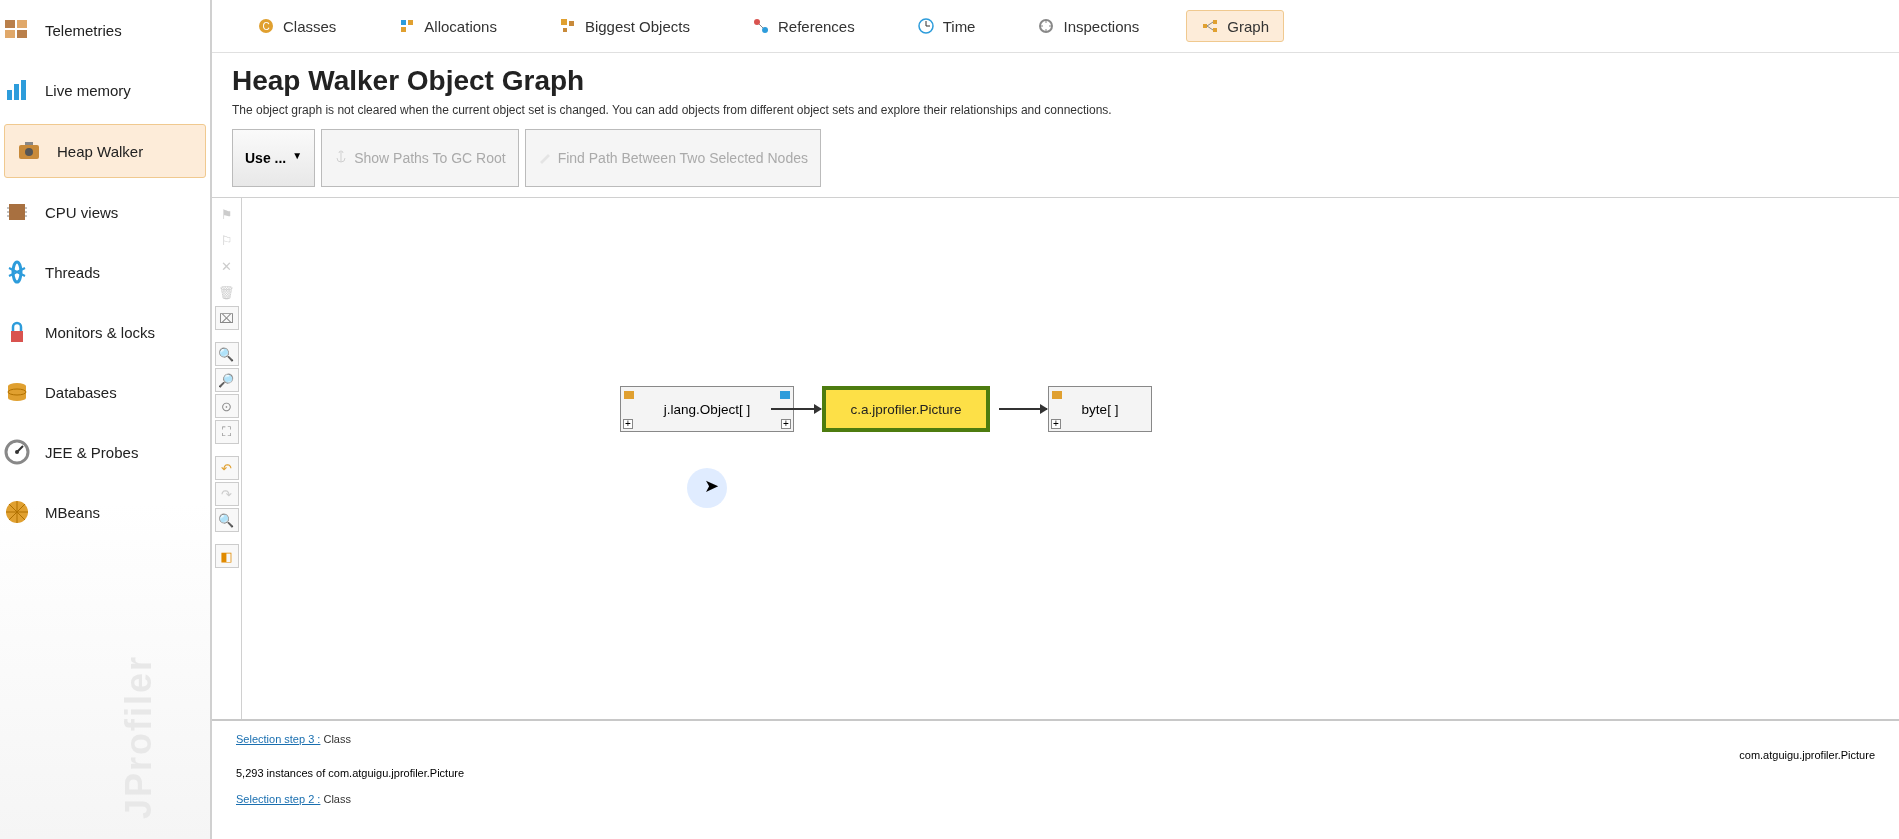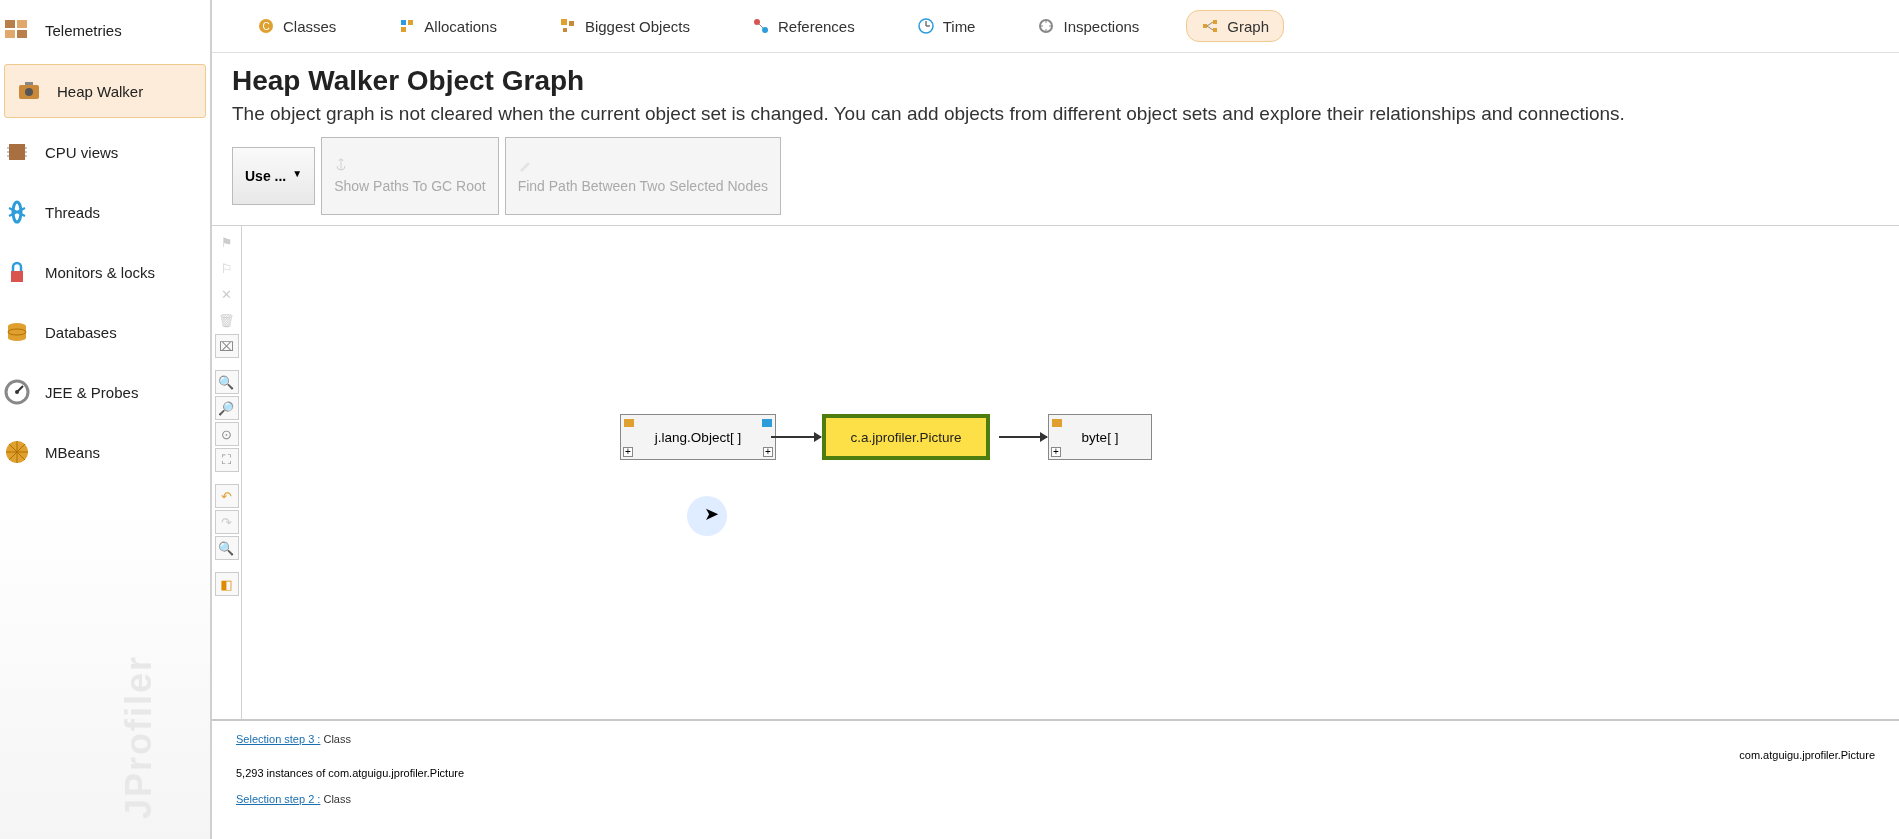--- a/index.html
+++ b/index.html
@@ -8,46 +8,46 @@
 .sidebar { width: 212px; height: 100%; border-right: 2px solid #d0d0d0; background: linear-gradient(to bottom, #fff, #fff 60%, #f5f5f5); position: relative; }
 .side-item { display: flex; align-items: center; padding: 14px 1px; gap: 12px; cursor: pointer; font-size: 15px; color: #222; }
 .side-item.active { background: #fdecd9; border: 1px solid #f0c98f; border-radius: 3px; margin: 4px; padding: 10px 8px; align-items: center; }
 .side-icon { width: 32px; height: 32px; display: flex; align-items: center; justify-content: center; }
 .watermark { position: absolute; bottom: 20px; left: 160px; transform: rotate(-90deg); transform-origin: left bottom; font-size: 36px; font-weight: bold; color: #e8e8e8; letter-spacing: 2px; }
 
 .main { flex: 1; display: flex; flex-direction: column; height: 100%; }
 
 .tabbar { display: flex; align-items: center; padding: 10px 30px; border-bottom: 1px solid #e0e0e0; gap: 32px; }
 .tab { display: flex; align-items: center; gap: 8px; padding: 6px 14px; font-size: 15px; color: #333; cursor: pointer; border: 1px solid transparent; }
-.tab.active { background: #fdecd9; border: 1px solid #f0c98f; border-radius: 13px; }
+.tab.active { background: #fdecd9; border: 1px solid #f0c98f; border-radius: 3px; }
 .tab-icon { width: 18px; height: 18px; display: flex; align-items: center; justify-content: center; }
 
 .content-hdr { padding: 12px 20px 8px; }
 .content-title { font-size: 28px; font-weight: 600; color: #222; margin-bottom: 6px; }
-.content-desc { font-size: 19px; color: #333; }
+.content-desc { font-size: 12px; color: #333; }
 
 .toolbar { display: flex; align-items: center; gap: 6px; padding: 4px 20px 10px; }
 .btn { padding: 20px 12px; font-size: 14px; border: 1px solid #bbb; background: linear-gradient(#fafafa,#e8e8e8); cursor: pointer; display: flex; align-items: flex-start; gap: 6px; }
 .btn.use { font-weight: 600; }
-.btn.disabled { color: #aaa; cursor: default; background: #f5f5f5; flex-direction: column; }
+.btn.disabled { color: #aaa; cursor: default; background: #f5f5f5; }
 .btn.disabled svg { opacity: 0.4; }
 .dropdown-arrow { font-size: 10px; }
 
 .graph-wrap { display: flex; flex: 1; border-top: 1px solid #d0d0d0; position: relative; min-height: 0; }
 .graph-tools { width: 30px; border-right: 1px solid #d0d0d0; display: flex; flex-direction: column; align-items: center; padding-top: 4px; gap: 2px; }
 .gtool { width: 24px; height: 24px; border: 1px solid transparent; display: flex; align-items: center; justify-content: center; cursor: pointer; font-size: 13px; color: #888; }
 .gtool.boxed { border: 1px solid #ccc; background: #f8f8f8; }
 .gtool.disabled { color: #ccc; }
 .gtool.fit { color: #e08a00; }
 
 .canvas { flex: 1; position: relative; background: #fff; }
 .node { position: absolute; border: 1px solid #888; display: flex; align-items: center; justify-content: center; font-size: 13.5px; padding: 0 10px; height: 46px; }
 .node .expand { position: absolute; bottom: 2px; font-size: 10px; border: 1px solid #888; width: 10px; height: 10px; line-height: 8px; text-align: center; background: #fff; }
 .node .badge { position: absolute; top: 2px; width: 12px; height: 12px; }
-.node1 { left: 378px; top: 188px; width: 156px; background: #f4f4f4; }
+.node1 { left: 378px; top: 188px; width: 174px; background: #f4f4f4; }
 .node2 { left: 580px; top: 188px; width: 168px; background: #fde047; border: 4px solid #4d7c0f; color: #222; }
 .node3 { left: 806px; top: 188px; width: 104px; background: #f4f4f4; }
 
 .arrow { position: absolute; height: 2px; background: #333; }
 .arrow::after { content: ''; position: absolute; right: -1px; top: -4px; border-left: 8px solid #333; border-top: 5px solid transparent; border-bottom: 5px solid transparent; }
 .arrow1 { left: 529px; top: 210px; width: 50px; }
 .arrow2 { left: 757px; top: 210px; width: 48px; }
 
 .cursor-dot { position: absolute; left: 445px; top: 270px; width: 40px; height: 40px; border-radius: 50%; background: rgba(100,160,255,0.2); }
 .cursor-arrow { position: absolute; left: 462px; top: 277px; font-size: 18px; color: #000; }
@@ -65,20 +65,30 @@
   <div class="side-item">
     <span class="side-icon">
       <svg width="28" height="28">
           <rect x="2" y="4" width="10" height="8" fill="#b97f4a"></rect>
           <rect x="14" y="4" width="10" height="8" fill="#e0a86a"></rect>
           <rect x="2" y="14" width="10" height="8" fill="#e0a86a"></rect>
           <rect x="14" y="14" width="10" height="8" fill="#b97f4a"></rect>
         </svg>
     </span>
     <span>Telemetries</span>
+  </div>
+  <div class="side-item">
+    <span class="side-icon">
+      <svg width="28" height="28">
+          <rect x="4" y="14" width="5" height="10" fill="#2d9cdb"></rect>
+          <rect x="11" y="8" width="5" height="16" fill="#2d9cdb"></rect>
+          <rect x="18" y="4" width="5" height="20" fill="#2d9cdb"></rect>
+        </svg>
+    </span>
+    <span>Live memory</span>
   </div>
   <div class="side-item active">
     <span class="side-icon">
       <svg width="28" height="28">
           <rect x="4" y="8" width="20" height="14" rx="2" fill="#c88a3a"></rect>
           <circle cx="14" cy="15" r="4" fill="#555"></circle>
           <rect x="10" y="5" width="8" height="3" fill="#888"></rect>
         </svg>
     </span>
     <span>Heap Walker</span>

